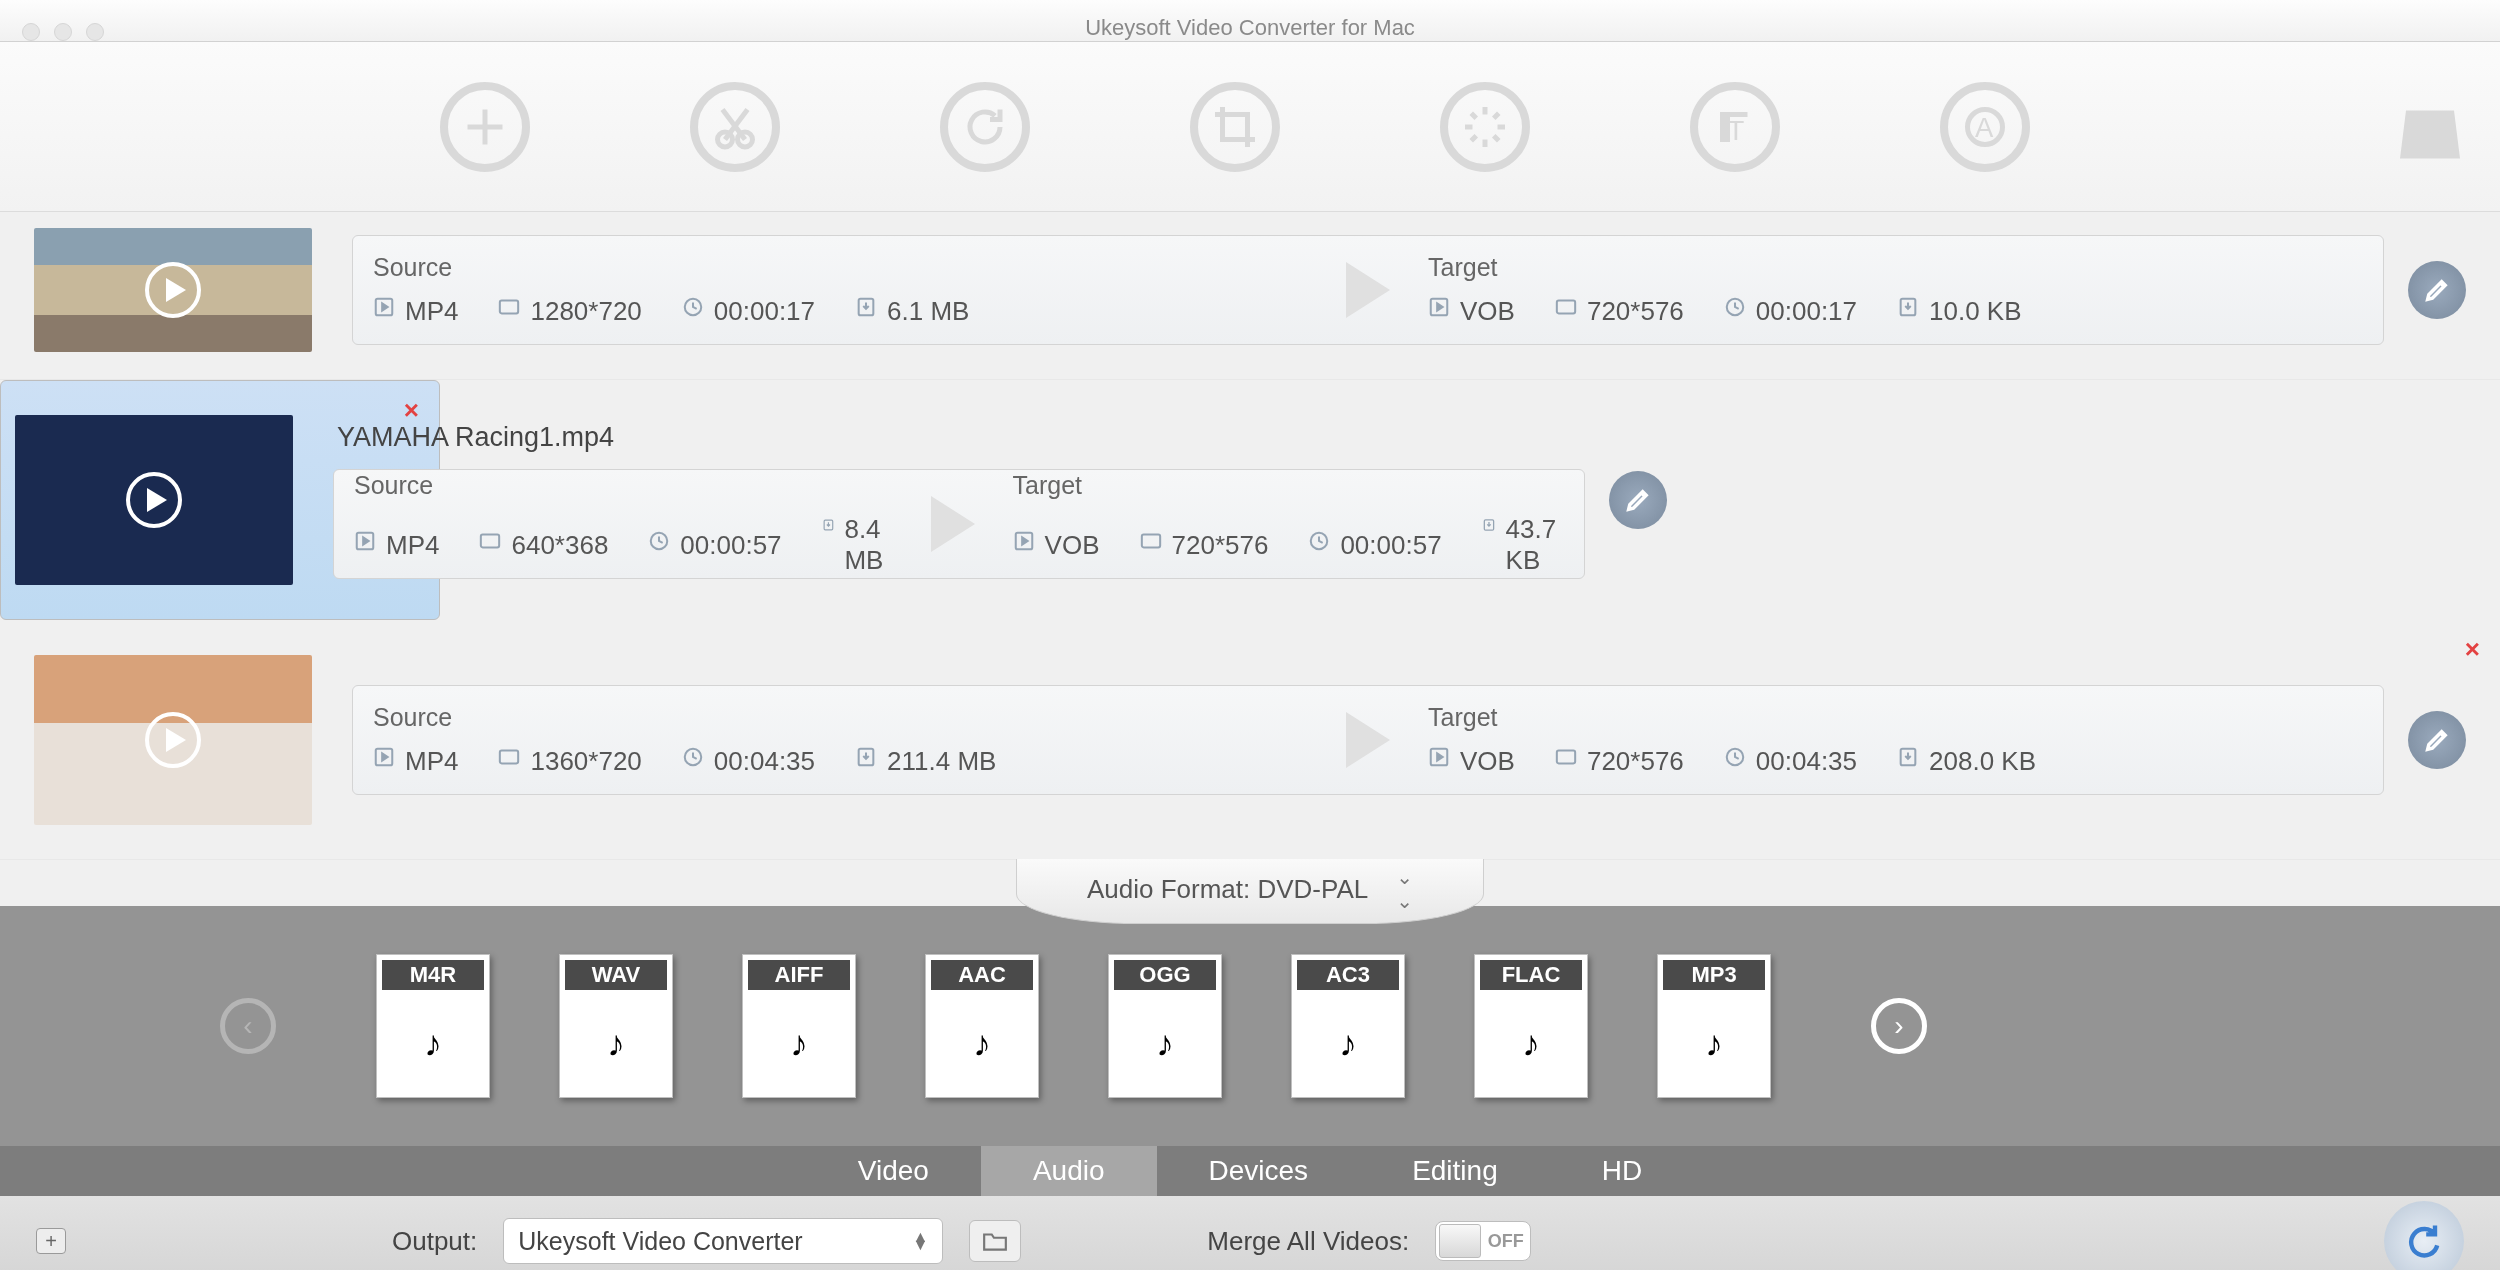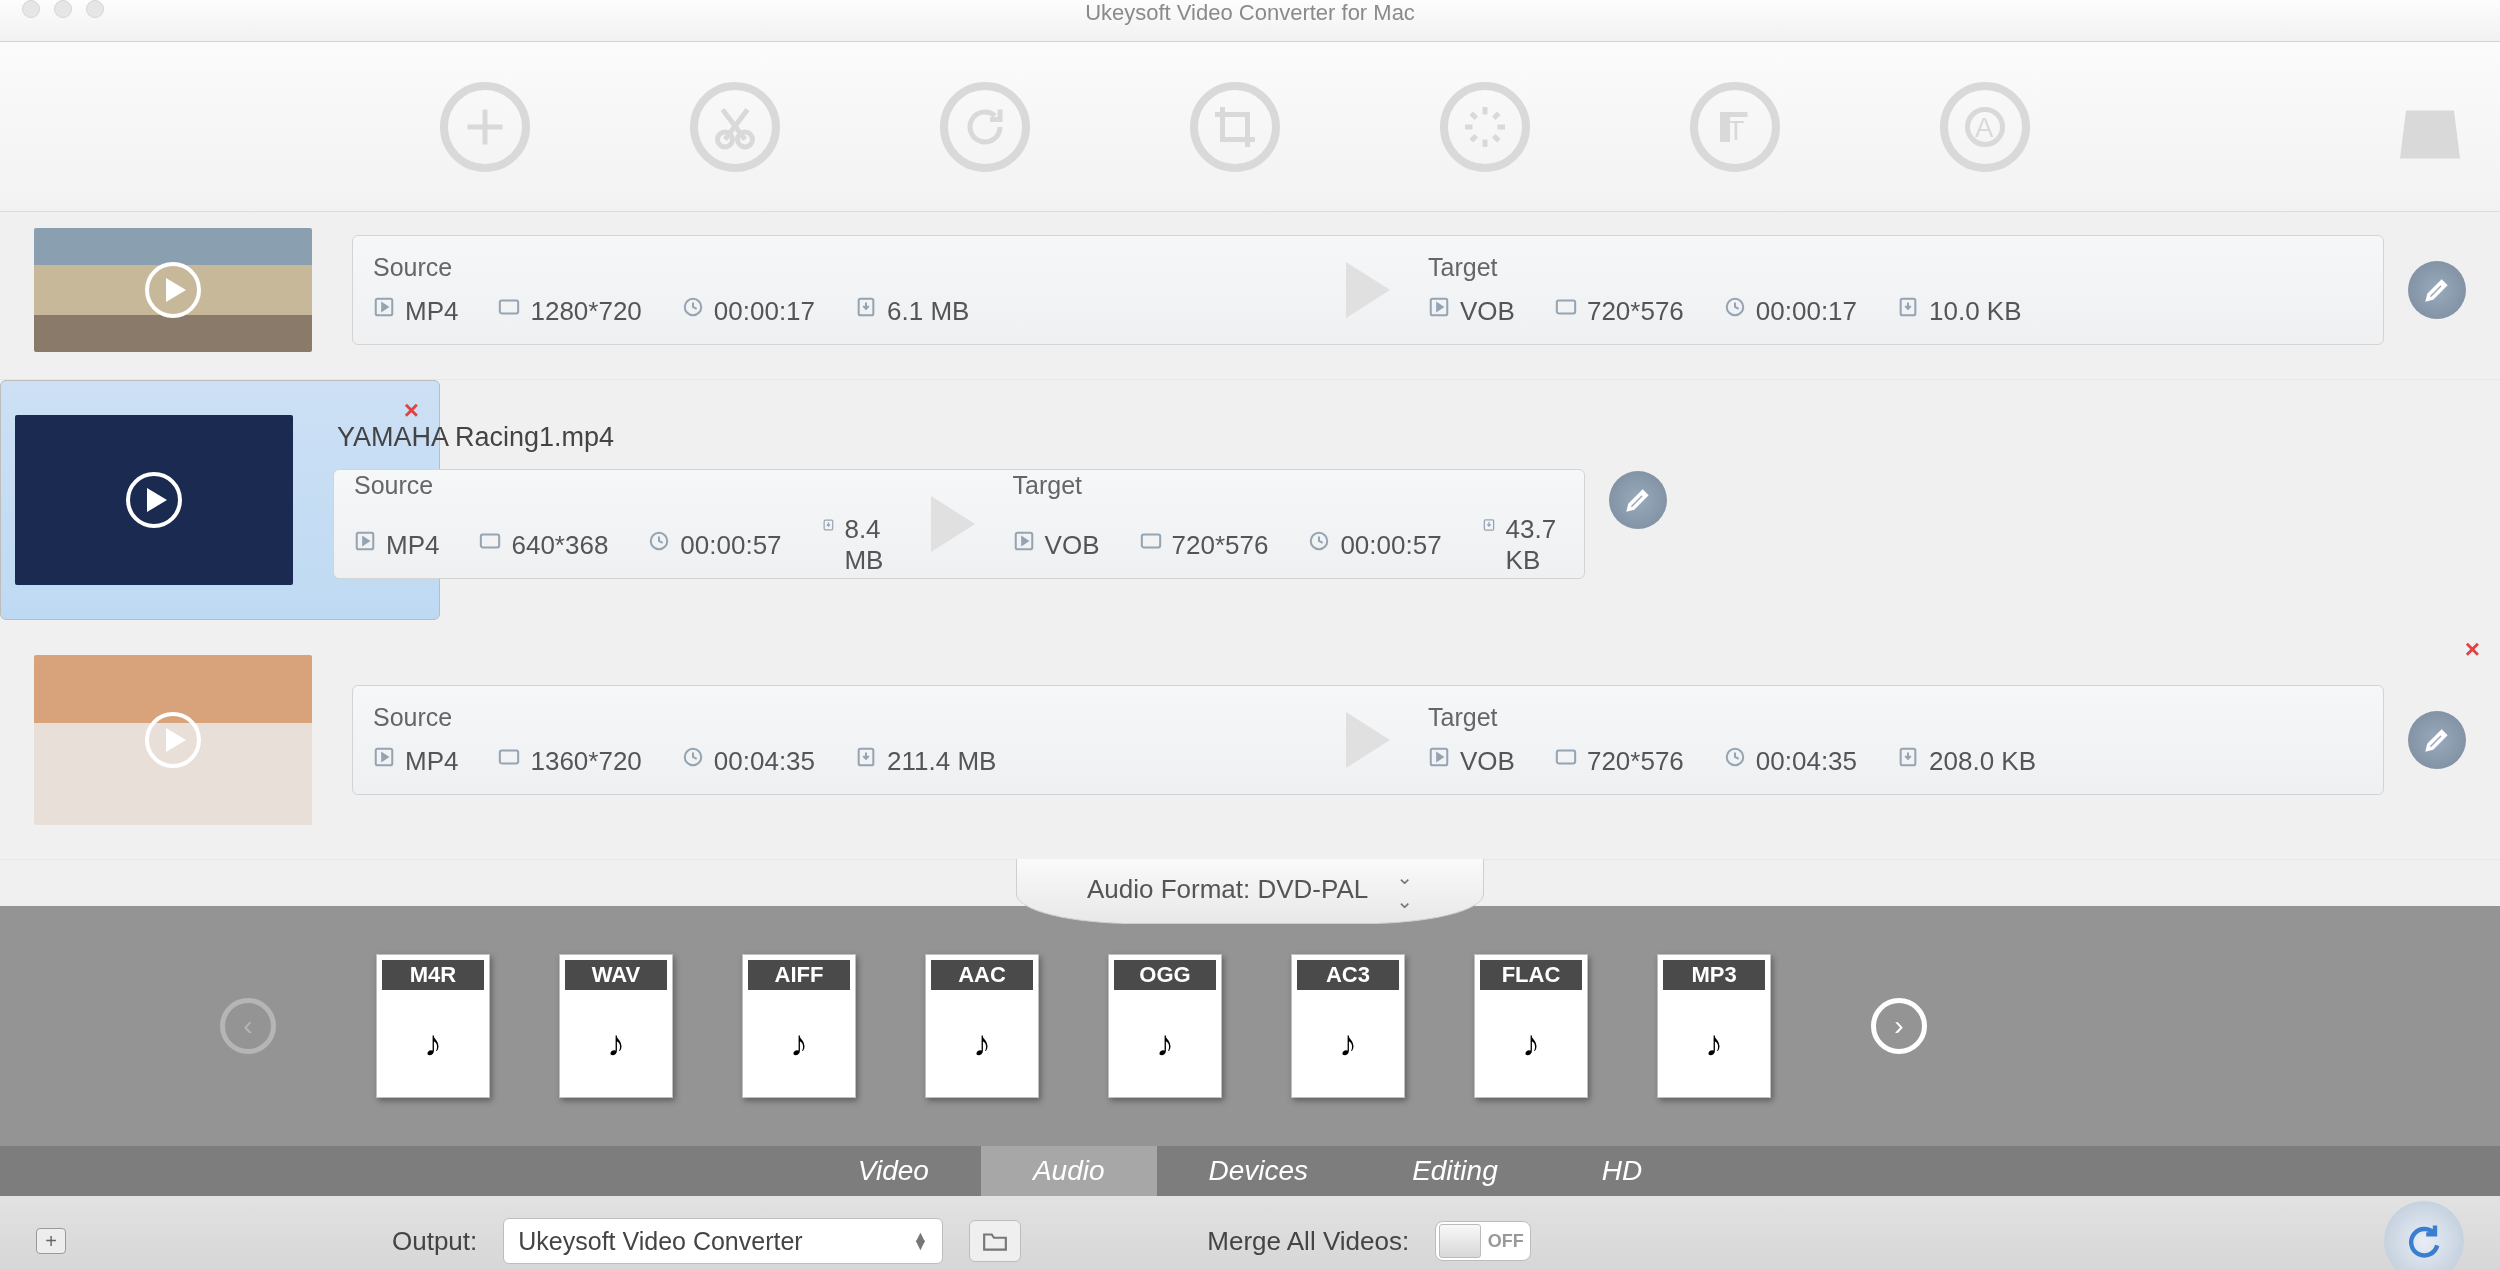--- a/index.html
+++ b/index.html
@@ -1,20 +1,20 @@
 <!DOCTYPE html>
 <html><head>
 <meta charset="utf-8">
 <style>
 * { margin: 0; padding: 0; box-sizing: border-box; font-family: -apple-system, "Helvetica Neue", Arial, sans-serif; }
 body { background: #f0f0f0; width: 2500px; height: 1270px; overflow: hidden; transform-origin: top left; }
 .scaler { transform: scale(1.0); }
 
 
-.titlebar { height: 42px; background: linear-gradient(#fdfdfd,#f1f1f1); border-bottom: 1px solid #d2d2d2; display: flex; align-items: flex-start; position: relative; padding-left: 8px; }
+.titlebar { height: 42px; background: linear-gradient(#fdfdfd,#f1f1f1); border-bottom: 1px solid #d2d2d2; display: flex; align-items: flex-end; position: relative; padding-left: 8px; }
 .traffic { display: flex; gap: 14px; margin-left: 14px; }
 .dot { width: 18px; height: 18px; border-radius: 50%; background: #e6e6e6; border:1px solid #d6d6d6; }
 .apptitle { position: absolute; left: 50%; transform: translateX(-50%); color: #8a8a8a; font-size: 22px; }
 
 
 .toolbar { height: 170px; background: linear-gradient(#fbfbfb,#f2f2f2); border-bottom:1px solid #dcdcdc; display:flex; align-items:center; padding: 0 40px; gap: 160px; }
 .tbicon { width: 90px; height: 90px; border: 8px solid #d9d9d9; border-radius: 50%; display:flex;align-items:center;justify-content:center; color:#d9d9d9; position:relative;}
 .tbicon svg { width:50px; height:50px; stroke:#d9d9d9; fill:none; stroke-width:4;}
 .spacer { flex:1; }
 .bag { width:60px; height:64px; background:#d9d9d9; clip-path: polygon(10% 25%, 90% 25%, 100% 100%, 0 100%); position:relative;}
@@ -54,21 +54,21 @@
 
 .formats { background:#949494; height:240px; display:flex;align-items:center; padding:0 60px; gap:100px; margin-top:46px;}
 .navcirc{ width:56px;height:56px;border:5px solid #b5b5b5;border-radius:50%;display:flex;align-items:center;justify-content:center;color:#b5b5b5;font-size:28px;}
 .navcirc.on{border-color:#fff;color:#fff;}
 .fmt { width:114px; height:144px; background:#fff; border:1px solid #c0c0c0; display:flex;flex-direction:column;align-items:center;box-shadow:2px 3px 6px rgba(0,0,0,.35);}
 .fmt .hdr{background:#4a4a4a;color:#fff;font-weight:bold;width:calc(100% - 10px);margin-top:5px;text-align:center;font-size:22px;padding:2px 0;}
 .fmt .body{flex:1;display:flex;align-items:center;justify-content:center;font-size:36px;}
 
 
 .tabs { background:#7d7d7d; height:50px; display:flex; justify-content:center; align-items:stretch;}
-.tab { padding: 0 52px; color:#fff; font-size:28px; display:flex;align-items:center; cursor:pointer;font-style:italic;}
+.tab { padding: 0 52px; color:#fff; font-size:28px; display:flex;align-items:center; cursor:pointer;}
 .tab.active{ background:#a7a7a7; }
 
 
 .bottom { height:90px; background:linear-gradient(#e2e2e2,#d4d4d4); display:flex;align-items:center; padding:0 36px; gap:26px;}
 .plus-sm{width:30px;height:26px;border:1px solid #9a9a9a;border-radius:4px;display:flex;align-items:center;justify-content:center;color:#666;font-size:20px;background:#ededed;}
 .outlabel{font-size:26px;color:#444;margin-left:300px;}
 .sel { width:440px;height:46px;background:#fff;border:1px solid #bdbdbd;border-radius:6px;display:flex;align-items:center;padding:0 14px;font-size:25px;color:#444;justify-content:space-between;}
 .sel .arrw{font-size:16px;color:#777;line-height:8px;}
 .folder{width:52px;height:42px;border:1px solid #bdbdbd;border-radius:6px;background:#efefef;display:flex;align-items:center;justify-content:center;}
 .merge{margin-left:160px;font-size:26px;color:#444;}

